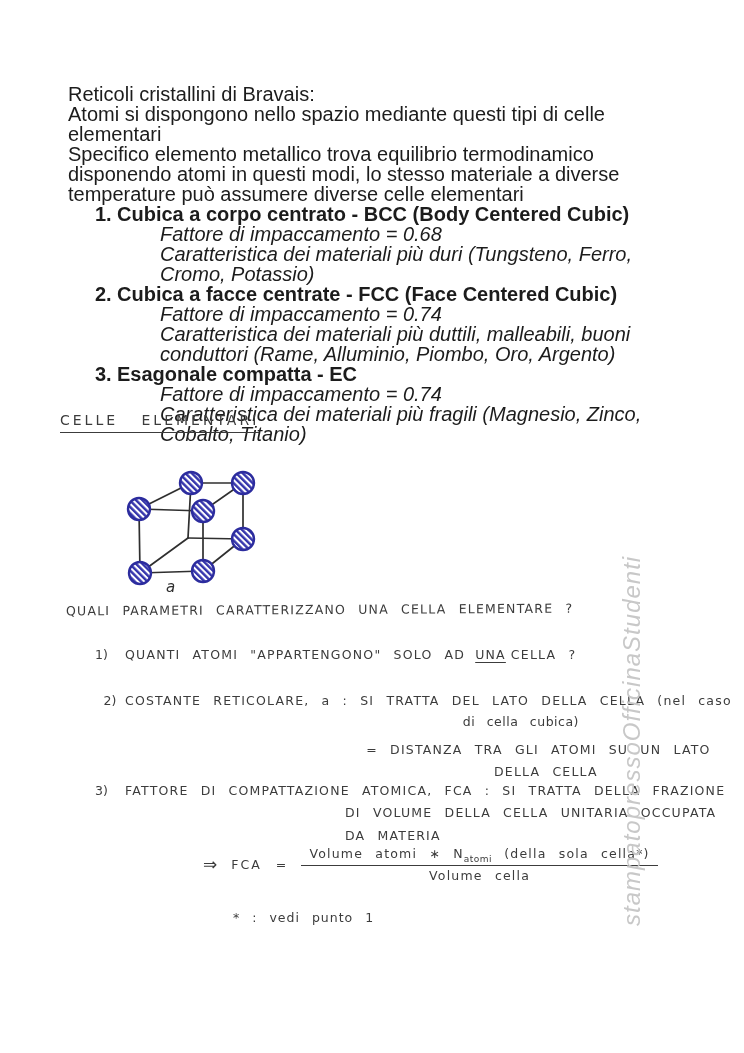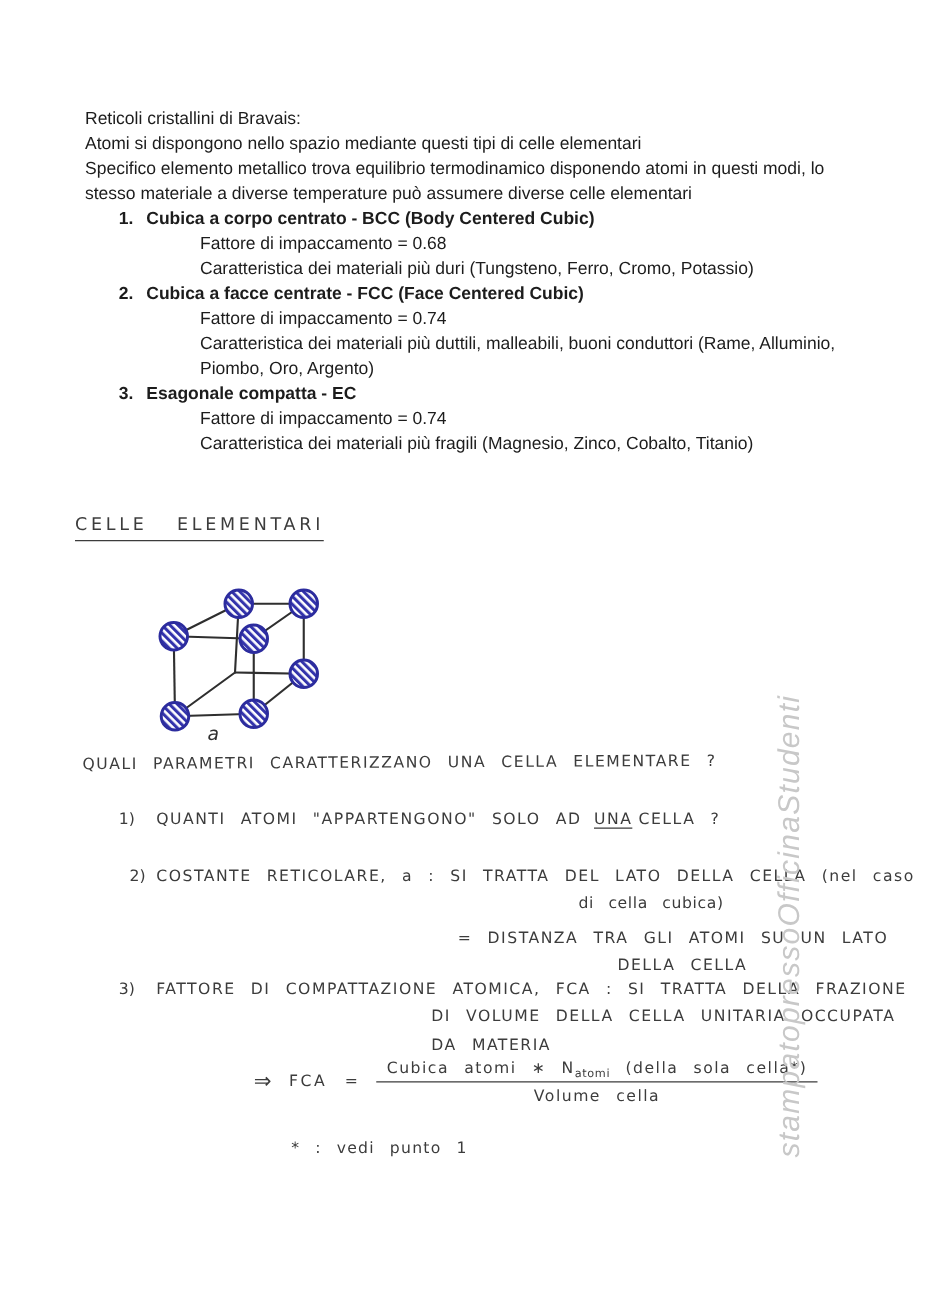--- a/index.html
+++ b/index.html
@@ -4,26 +4,26 @@
 <style>
   html,body{margin:0;padding:0;}
   body{
     width:744px;height:1053px;position:relative;background:#ffffff;
     font-family:"Liberation Sans",sans-serif;color:#1a1a1a;overflow:hidden;
   }
 
   
   .typed{
     position:absolute;left:68px;top:84px;width:625px;
-    font-size:14px;line-height:20px;color:#1c1c1c;
+    font-size:20px;line-height:20px;color:#1c1c1c;
   }
   .t-line{white-space:normal;}
   .li-head{padding-left:27px;font-weight:bold;}
   .li-num{display:inline-block;width:22px;}
-  .li-detail{padding-left:92px;}
+  .li-detail{padding-left:92px;font-style:italic;}
 
   
   .hw{
     font-family:"DejaVu Sans",sans-serif;color:#3c3c3c;
     font-size:12.5px;letter-spacing:1.2px;word-spacing:7px;
   }
   .hw-heading{
     position:absolute;left:60px;top:412px;
     font-size:14px;letter-spacing:3px;word-spacing:16px;
     border-bottom:1.6px solid #3c3c3c;padding-bottom:4px;
@@ -163,20 +163,20 @@
   </div>
   <div class="row l2">DI VOLUME DELLA CELLA UNITARIA OCCUPATA</div>
   <div class="row l3">DA MATERIA</div>
 </div>
 
 <div class="hw hw-formula">
   <span class="f-arrow">⇒</span>
   <span class="f-lhs">FCA</span>
   <span>=</span>
   <span class="frac">
-    <span class="frac-num"><span>Cubica atomi ∗ N</span><sub>atomi</sub> <span>(della sola cella*)</span></span>
+    <span class="frac-num"><span>Volume atomi ∗ N</span><sub>atomi</sub> <span>(della sola cella*)</span></span>
     <span class="frac-den" style="display:block;">Volume cella</span>
   </span>
 </div>
 
 <div class="hw hw-footnote">* : vedi punto 1</div>
 
 <div class="watermark">stampatopressoOfficinaStudenti</div>
 
 </body></html>

